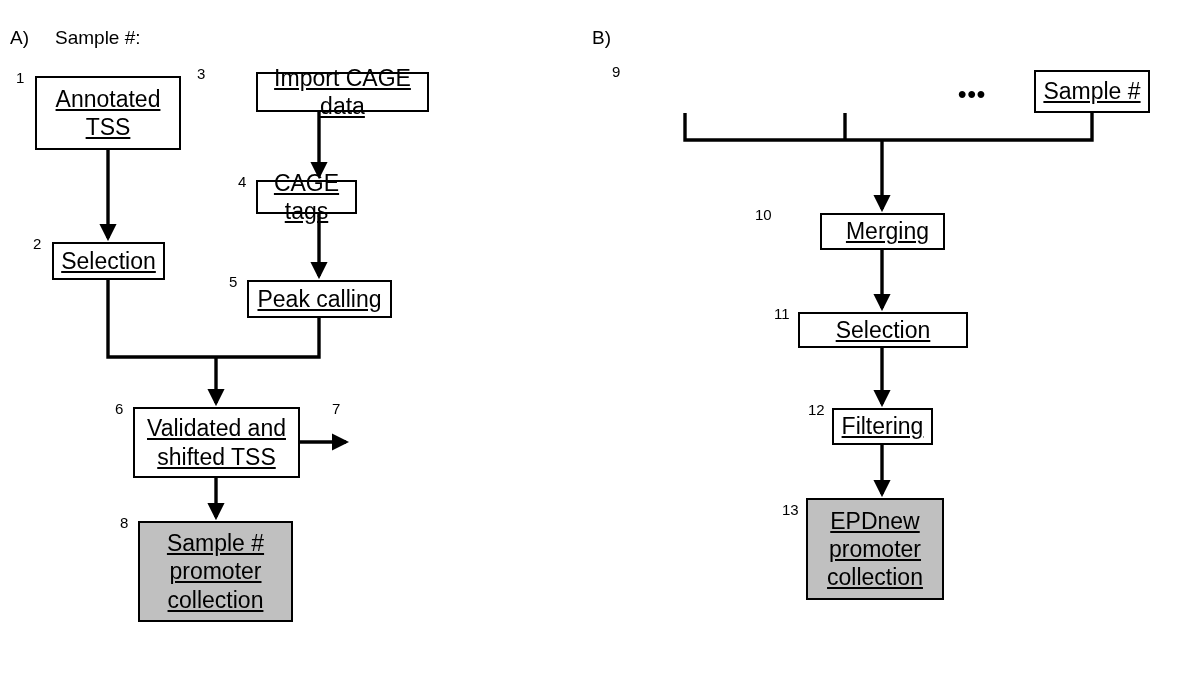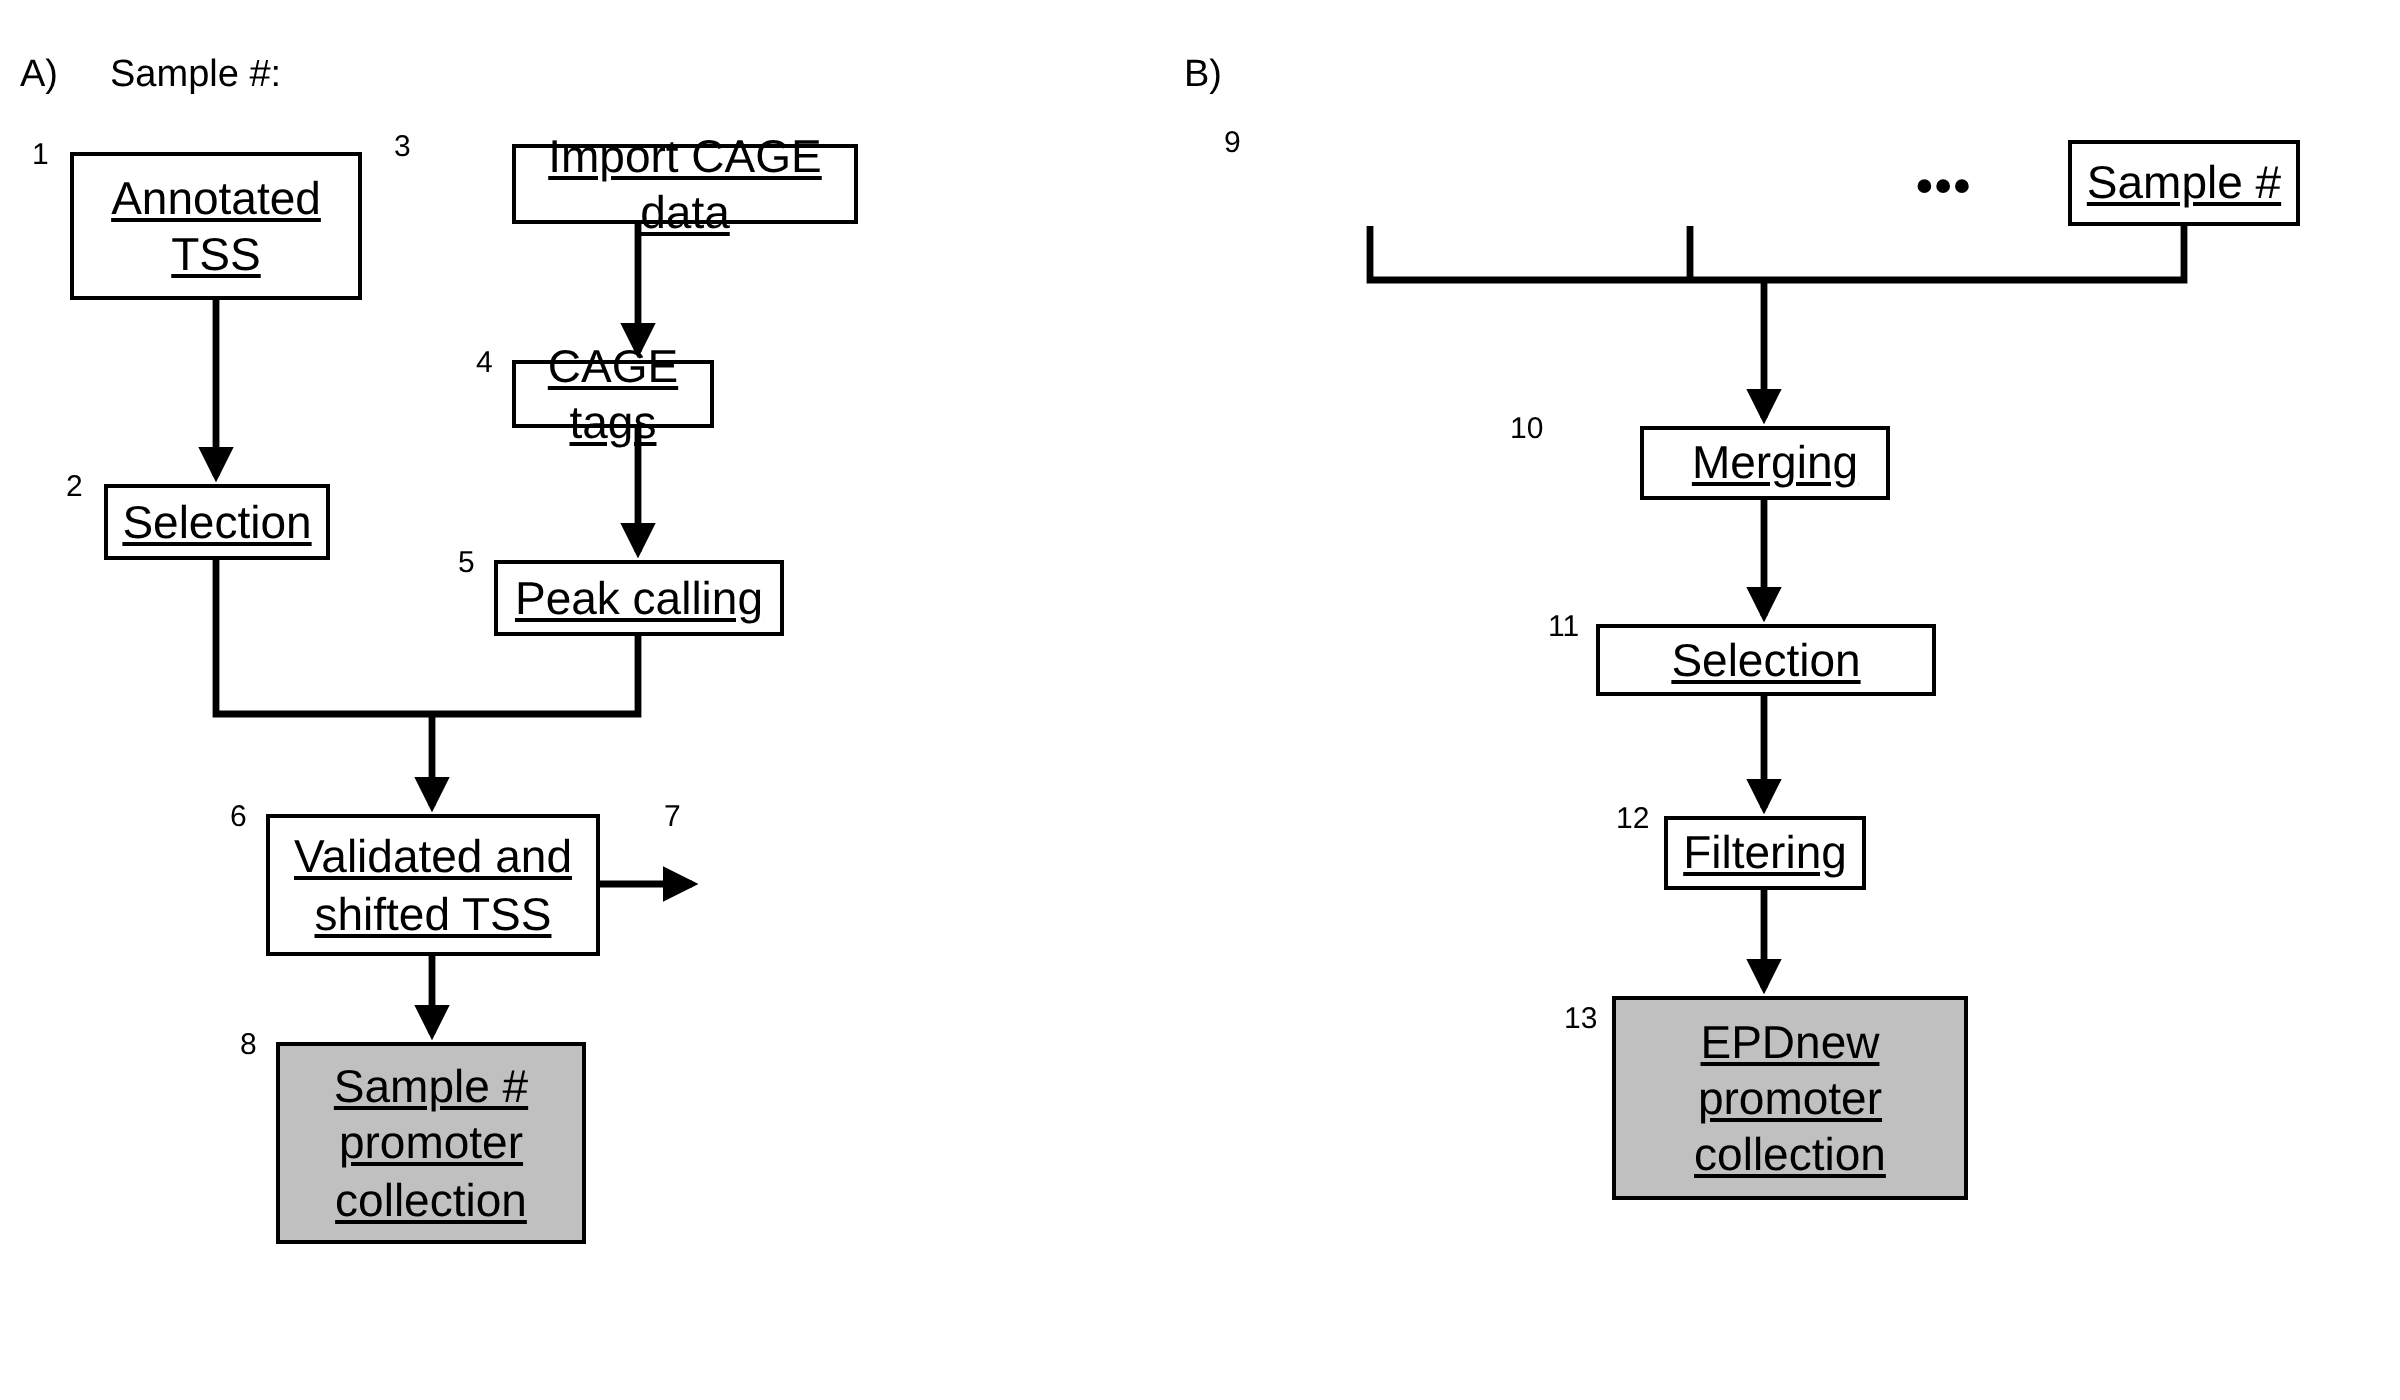--- a/index.html
+++ b/index.html
@@ -180,19 +180,19 @@
   <div class="node" style="left:798px; top:312px; width:170px; height:36px;">
     <span class="node-text">Selection</span>
   </div>
 
   <div class="step-num" style="left:808px; top:402px;">12</div>
   <div class="node" style="left:832px; top:408px; width:101px; height:37px;">
     <span class="node-text">Filtering</span>
   </div>
 
   <div class="step-num" style="left:782px; top:502px;">13</div>
-  <div class="node shaded" style="left:806px; top:498px; width:178px; height:102px;">
+  <div class="node shaded" style="left:806px; top:498px; width:138px; height:102px;">
     <span class="node-text">EPDnew
 promoter
 collection</span>
   </div>
 
 </div>
 
 </body></html>

